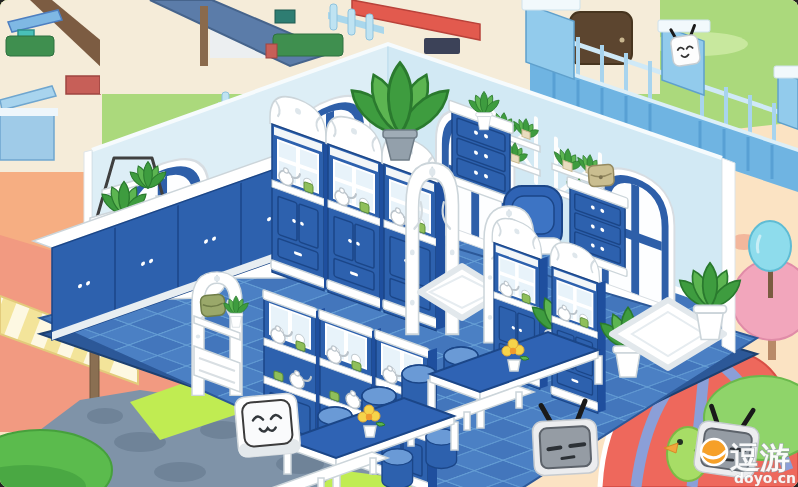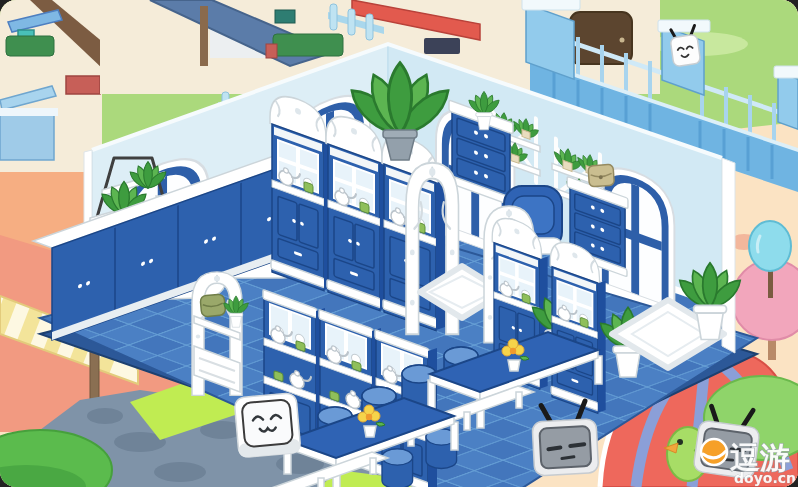--- a/index.html
+++ b/index.html
@@ -1,16 +1,16 @@
 <!DOCTYPE html>
 <html style="--furniture-blue: #2d61ae; --furniture-blue-dark: #1f4f9e; --cushion-blue: #2f63b4; --wall-blue: #ddeef6; --wall-blue-right: #d2e9f4; --floor-tile-a: #4b80c4; --floor-tile-b: #4376bc; --floor-grid: #66a0d6; --floor-edge: #2c5898; --grass: #abd97c; --grass-light: #c8e89e; --path-peach: #fbe3c3; --path-spot: #f3b79c; --path-orange: #f6ae82; --stone-path: #7f93a8; --stone-spot: #6f8398; --lime: #c0ec52; --awning-yellow: #f3e49a; --building-salmon: #f29a81; --fence-blue: #92cbec; --leaf-green: #3e9c3f; --leaf-light: #5cb551; --leaf-dark: #2a7a2e; --logo-orange: #f6a028; --mascot-gray: #ecedef; --screen-gray: #959ca4;"><head>
 <meta charset="utf-8">
 <style>
   html,body{margin:0;padding:0;background:#222;}
-  .stage{position:relative;width:798px;height:487px;overflow:hidden;border-radius:16px;
+  .stage{position:relative;width:798px;height:487px;overflow:hidden;border-radius:8px;
          background:var(--path-peach,#fbe3c3);font-family:"DejaVu Sans",sans-serif;}
   svg{position:absolute;left:0;top:0;display:block;}
   .fb{fill:var(--furniture-blue,#2d61ae);stroke:#1b4688;stroke-width:1.5;}
   .wh{fill:#ffffff;stroke:#ccd5da;stroke-width:1.5;}
   .ln{stroke:#1b4688;stroke-width:1.5;fill:none;}
   .curl{stroke:#d4dce1;stroke-width:2;fill:none;stroke-linecap:round;}
   .face{stroke:#33383c;stroke-width:2.5;fill:none;stroke-linecap:round;}
   .wmtext{font-weight:bold;paint-order:stroke;}
 </style>
 </head>

